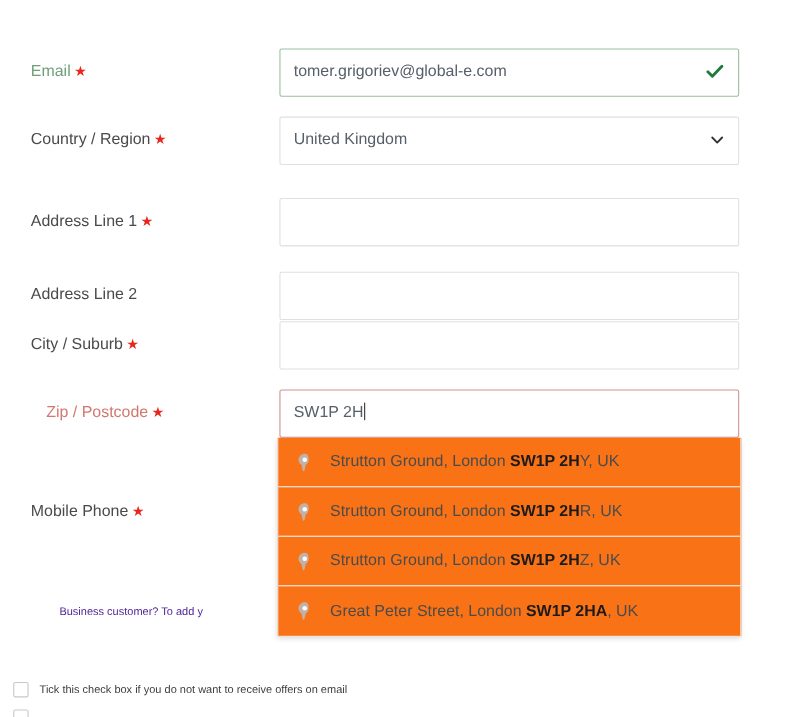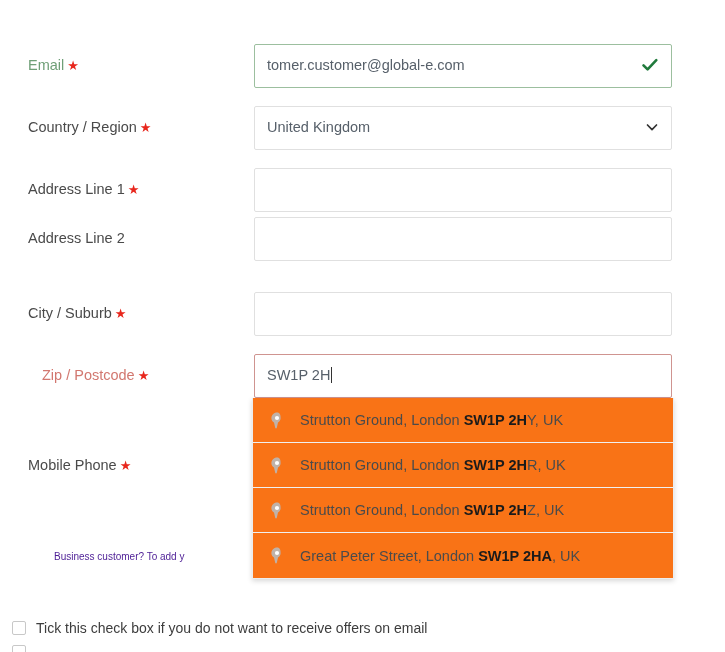--- a/index.html
+++ b/index.html
@@ -164,62 +164,62 @@
     flex: 0 0 auto;
     width: 14px;
     height: 14px;
     box-sizing: border-box;
     border: 1px solid #c8c8c8;
     border-radius: 2px;
     background: #fff;
     margin-right: 10px;
   }
   .cb-label {
-    font-size: 14px;
+    font-size: 10px;
     color: #3d3d3d;
     white-space: nowrap;
   }
 </style>
 </head>
 <body>
 
 <div class="screen">
 
   <div id="rows-host">
       <div class="form-row" style="top: 42px;">
         <div class="field-label valid"><span>Email</span><span class="req-star">★</span></div>
         <div class="field-wrap">
           <div class="text-input valid"></div>
-          <div class="input-text"><span>tomer.customer@global-e.com</span></div>
+          <div class="input-text"><span>tomer.grigoriev@global-e.com</span></div>
           <div class="adorn">
             <svg class="check-icon" width="18" height="18" viewBox="0 0 18 18">
               <path d="M2.5 9.3 L6.6 13.4 L15.3 4.2" fill="none" stroke="currentColor" stroke-width="2.6" stroke-linecap="round" stroke-linejoin="round"></path>
             </svg>
           </div>
         </div>
       </div>
       <div class="form-row" style="top: 104px;">
         <div class="field-label"><span>Country / Region</span><span class="req-star">★</span></div>
         <div class="field-wrap">
           <div class="text-input"></div>
           <div class="input-text"><span>United Kingdom</span></div>
           <div class="adorn">
             <svg class="chev-icon" width="14" height="14" viewBox="0 0 14 14">
               <path d="M2.5 5 L7 9.6 L11.5 5" fill="none" stroke="currentColor" stroke-width="1.7" stroke-linecap="round" stroke-linejoin="round"></path>
             </svg>
           </div>
         </div>
       </div>
-      <div class="form-row" style="top: 166px;">
+      <div class="form-row" style="top: 178px;">
         <div class="field-label"><span>Address Line 1</span><span class="req-star">★</span></div>
         <div class="field-wrap">
           <div class="text-input"></div>
         </div>
       </div>
-      <div class="form-row" style="top: 215px; padding-left: 40px;">
+      <div class="form-row" style="top: 245px; padding-left: 40px;">
         <div class="field-label"><span>Address Line 2</span></div>
         <div class="field-wrap">
           <div class="text-input"></div>
         </div>
       </div>
       <div class="form-row" style="top: 290px; padding-left: 40px;">
         <div class="field-label"><span>City / Suburb</span><span class="req-star">★</span></div>
         <div class="field-wrap">
           <div class="text-input"></div>
         </div>

